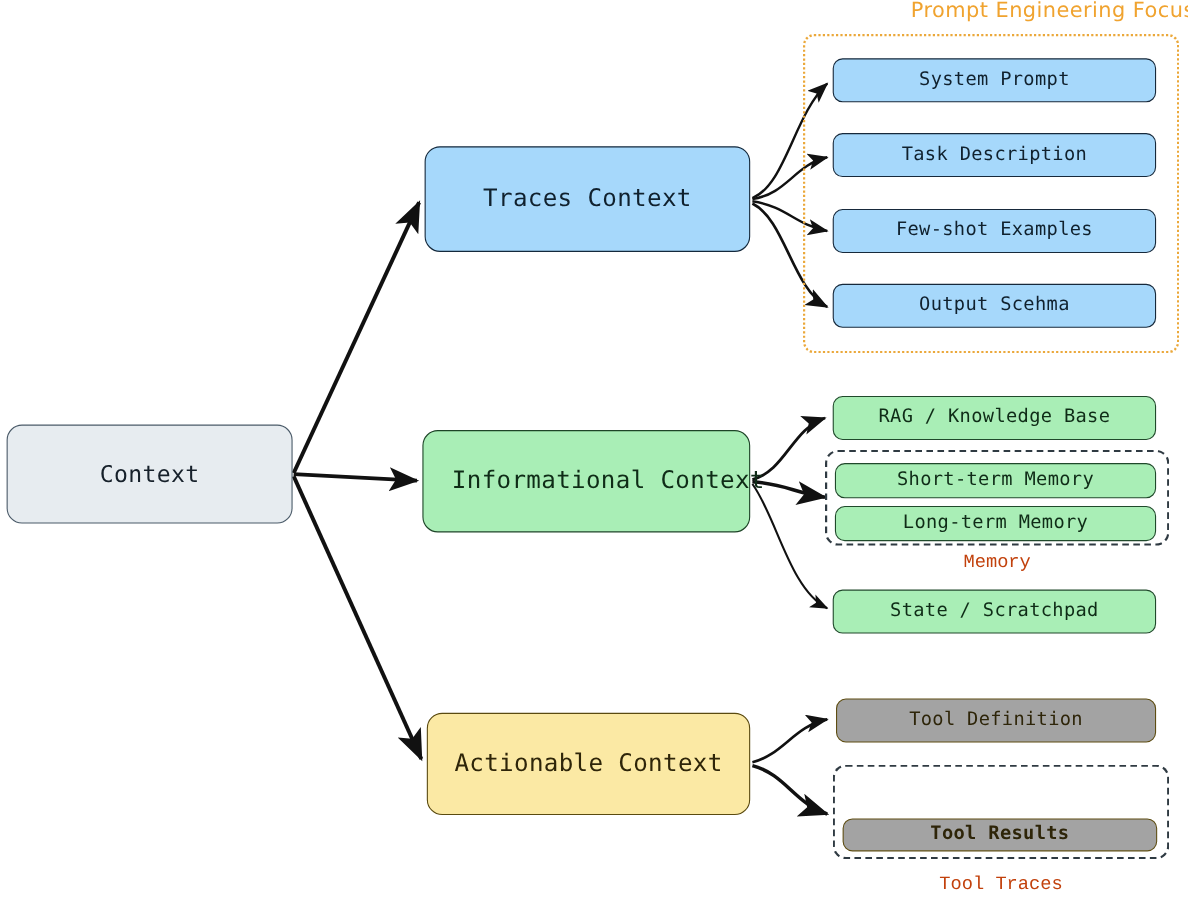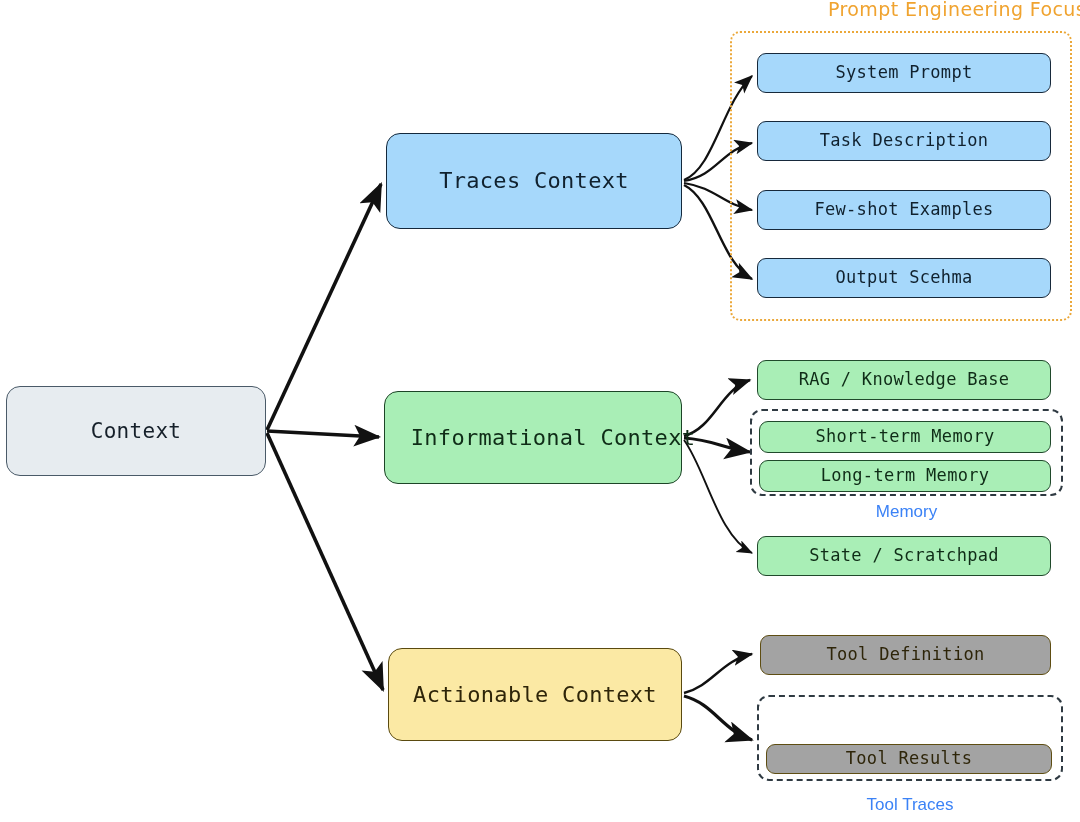--- a/index.html
+++ b/index.html
@@ -110,23 +110,23 @@
     border-radius: 10px;
   }
   .group-dashed-dark {
     border: 2px dashed #2f3a42;
     border-radius: 12px;
   }
 
   .group-caption {
     position: absolute;
     text-align: center;
-    font-family: Liberation Sans, sans-serif;
+    font-family: Liberation Mono, monospace;
     font-size: 17px;
-    color: #3b82f6;
+    color: #c2410c;
     white-space: nowrap;
   }
 
   .group-title-orange {
     position: absolute;
     font-family: "DejaVu Sans", "Liberation Sans", sans-serif;
     font-size: 19px;
     color: #f0a32f;
     white-space: nowrap;
     letter-spacing: 0.4px;
@@ -246,17 +246,17 @@
 
   <div class="node node-leaf leaf-green" style="left:757px; top:536px; width:294px; height:40px;">
     <span>State / Scratchpad</span>
   </div>
 
   <div class="node node-leaf leaf-yellow" style="left:760px; top:635px; width:291px; height:40px;">
     <span>Tool Definition</span>
   </div>
 
 
-  <div class="node node-leaf leaf-yellow" style="left:766px; top:744px; width:286px; height:30px;">
+  <div class="node node-leaf leaf-yellow" style="left:766px; top:744px; width:286px; height:30px;font-weight:bold;">
     <span>Tool Results</span>
   </div>
 
 </div>
 
 </body></html>

